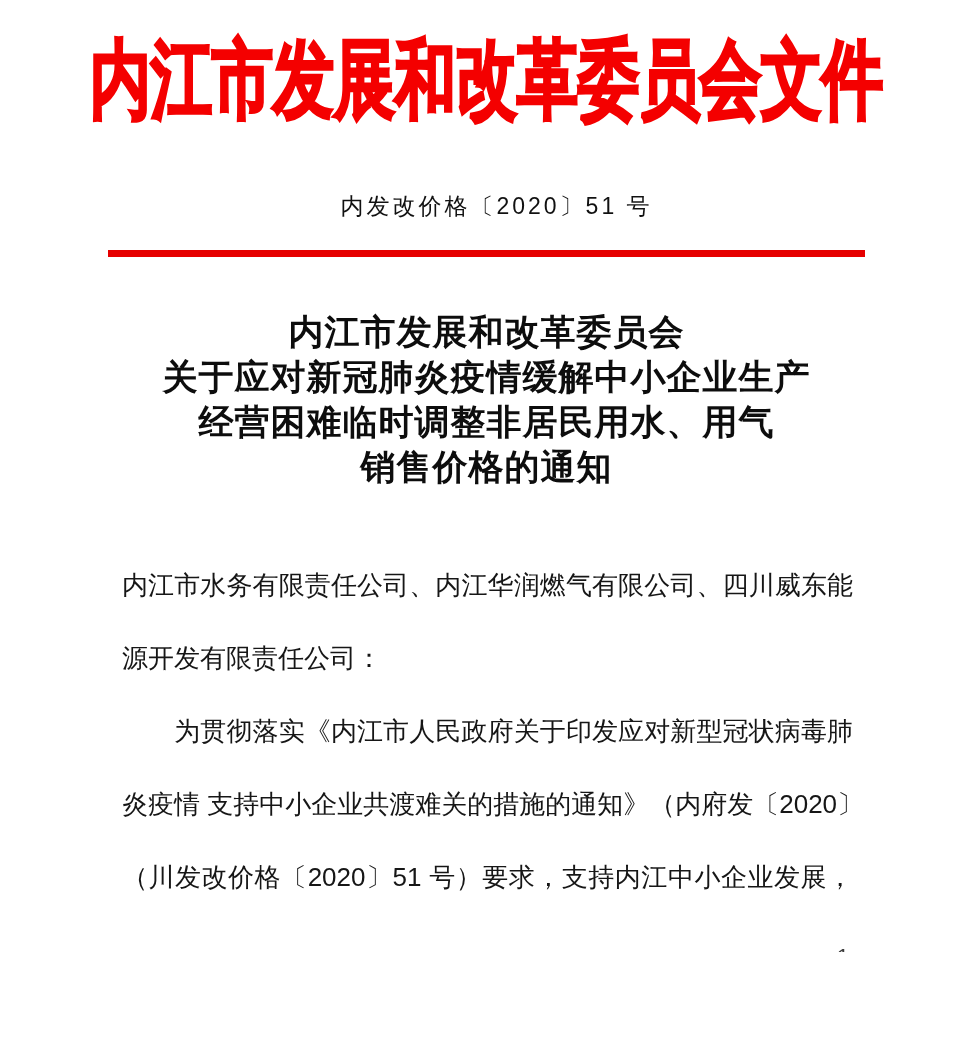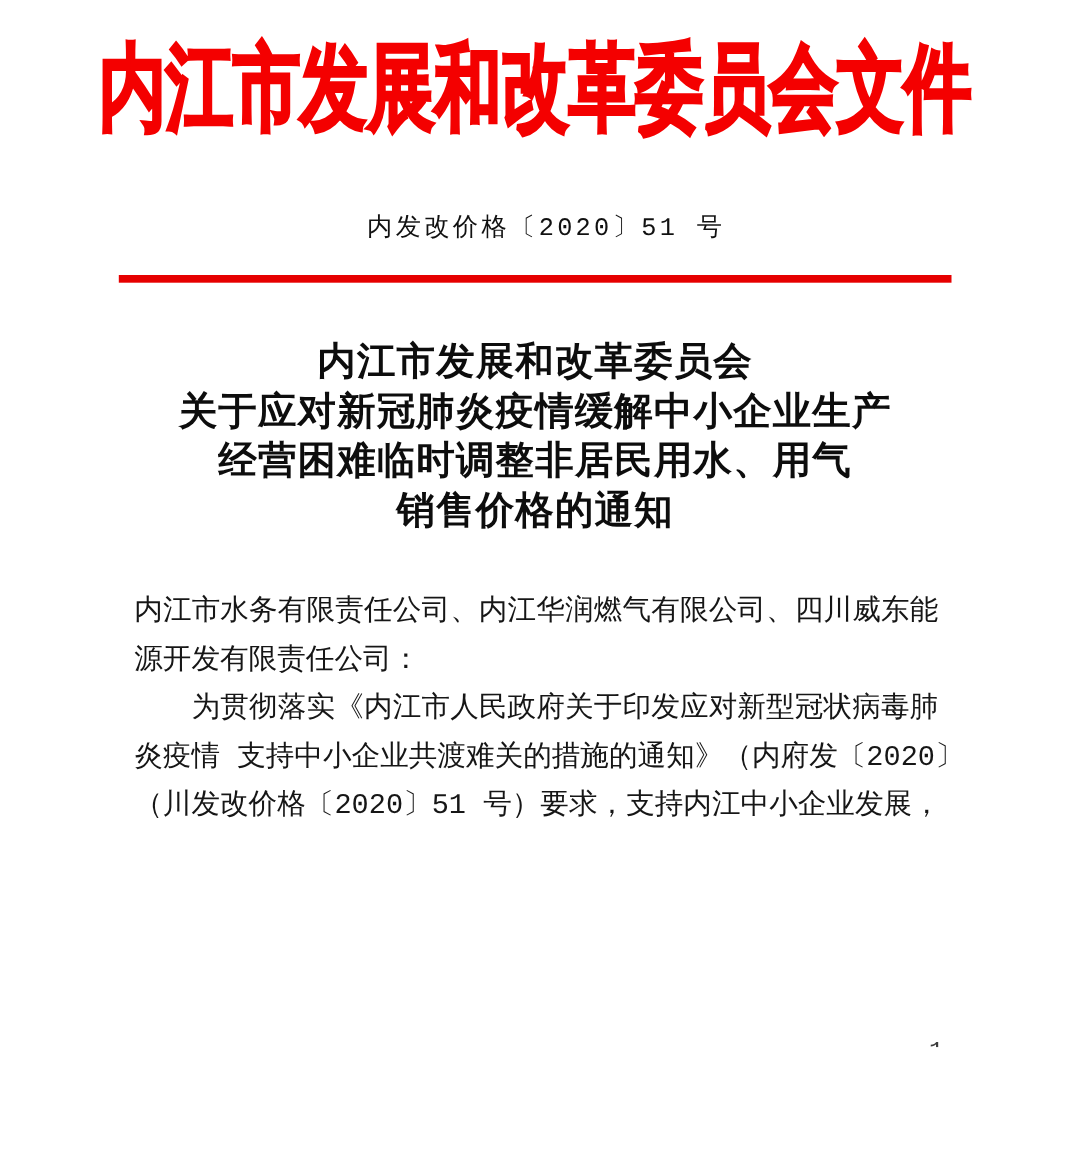--- a/index.html
+++ b/index.html
@@ -5,21 +5,21 @@
   html, body {
     margin: 0;
     padding: 0;
     background: #ffffff;
   }
   .page {
     position: relative;
     width: 973px;
     height: 952px;
     background: var(--page-bg, #ffffff);
-    font-family: Liberation Mono, monospace;
+    font-family: Liberation Sans, sans-serif;
     color: #1a1a1a;
     overflow: hidden;
   }
   
   .banner {
     position: absolute;
     top: 24px;
     left: 0;
     right: 0;
     text-align: center;
@@ -78,20 +78,21 @@
     width: 731px;
   }
   .body-line {
     font-size: 26px;
     line-height: 44px;
     height: 44px;
     color: #161616;
     text-align: justify;
     text-align-last: justify;
     white-space: nowrap;
+    margin-top: 29px;
   }
   .body-line.short {
     text-align-last: left;
   }
   
   .pagenum {
     position: absolute;
     top: 944px;
     right: 100px;
     font-size: 22px;

